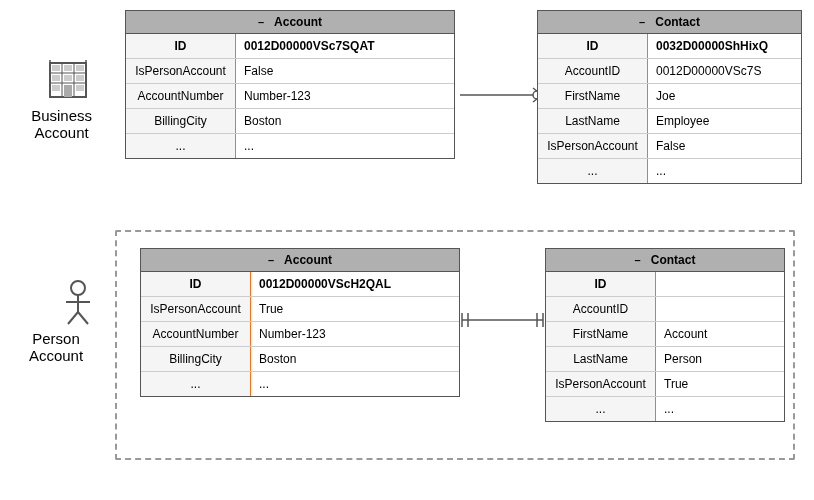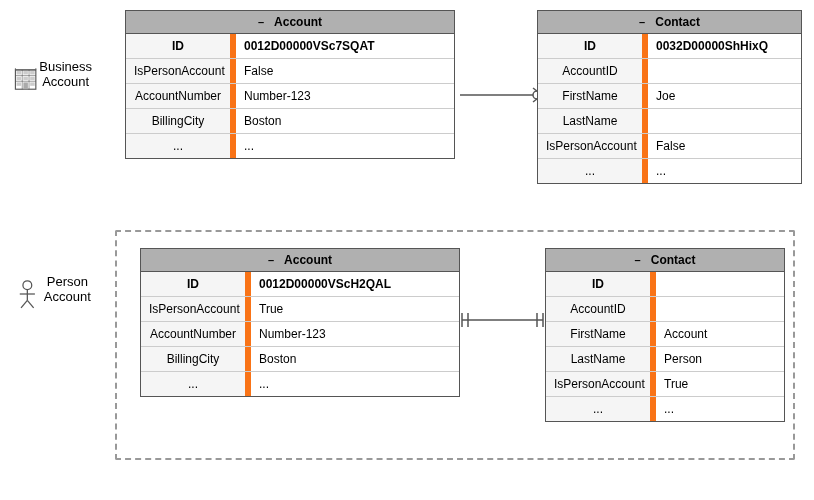--- a/index.html
+++ b/index.html
@@ -52,21 +52,21 @@
     }
 
     .db-table-row:last-child {
       border-bottom: none;
     }
 
     .db-table-row .col-field {
       width: 110px;
       min-width: 110px;
       padding: 5px 8px;
-      border-right: 6px solid #f97316;
+      border-right: 1px solid #f97316;
       background: #f5f5f5;
       font-weight: normal;
       text-align: center;
     }
 
     .db-table-row .col-value {
       flex: 1;
       padding: 5px 8px;
       background: #fff;
       text-align: left;
@@ -74,23 +74,23 @@
 
     .db-table-row.id-row .col-field,
     .db-table-row.id-row .col-value {
       font-weight: bold;
     }
 
     
     .icon-label {
       position: absolute;
       display: flex;
-      flex-direction: row;
-      align-items: flex-start;
-      font-size: 13px;
+      flex-direction: column;
+      align-items: flex-end;
+      font-size: 15px;
       text-align: center;
       width: 80px;
     }
 
     
     .building-icon {
       width: 48px;
       height: 48px;
     }
 
@@ -206,39 +206,41 @@
     <div class="db-table-header">
       <span class="minus-btn">–</span>
       <span>Contact</span>
     </div>
     <div class="db-table-row id-row">
       <div class="col-field">ID</div>
       <div class="col-value">0032D00000ShHixQ</div>
     </div>
     <div class="db-table-row">
       <div class="col-field">AccountID</div>
+      <div class="col-value">0012D00000VSc7S</div>
     </div>
     <div class="db-table-row">
       <div class="col-field">FirstName</div>
       <div class="col-value">Joe</div>
     </div>
     <div class="db-table-row">
       <div class="col-field">LastName</div>
+      <div class="col-value">Employee</div>
     </div>
     <div class="db-table-row">
       <div class="col-field">IsPersonAccount</div>
       <div class="col-value">False</div>
     </div>
     <div class="db-table-row">
       <div class="col-field">...</div>
       <div class="col-value">...</div>
     </div>
   </div>
 
-  <div class="icon-label" style="left: 16px; top: 270px;">
+  <div class="icon-label" style="left: 16px; top: 278px;">
     <svg class="person-icon" viewBox="0 0 36 48">
 
       <circle cx="18" cy="10" r="7" fill="none" stroke="#555" stroke-width="2"></circle>
 
       <line x1="18" y1="17" x2="18" y2="34" stroke="#555" stroke-width="2"></line>
 
       <line x1="6" y1="24" x2="30" y2="24" stroke="#555" stroke-width="2"></line>
 
       <line x1="18" y1="34" x2="8" y2="46" stroke="#555" stroke-width="2"></line>
       <line x1="18" y1="34" x2="28" y2="46" stroke="#555" stroke-width="2"></line>

